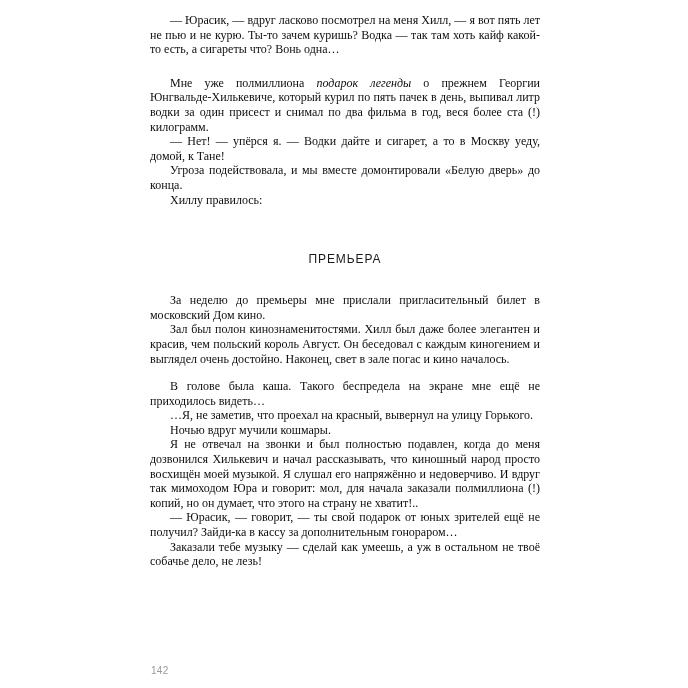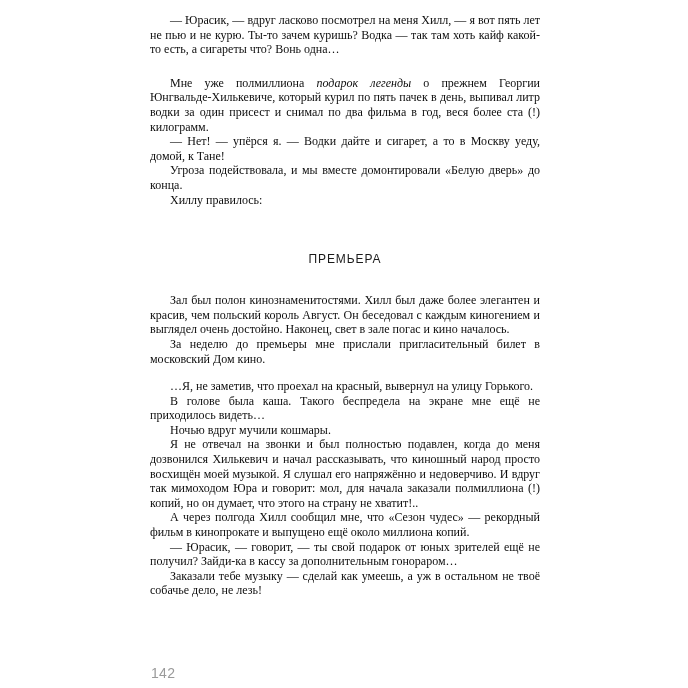--- a/index.html
+++ b/index.html
@@ -55,21 +55,21 @@
     height: 13px;
   }
   em.ital {
     font-style: italic;
   }
   .page-number {
     position: absolute;
     left: 151px;
     top: 665px;
     font-family: "Liberation Sans", "DejaVu Sans", sans-serif;
-    font-size: 14px;
+    font-size: 10px;
     color: #9a9a9a;
     letter-spacing: 0.3px;
   }
 </style>
 </head>
 <body>
 
 <div class="page">
 
   <div class="text-block">
@@ -86,35 +86,34 @@
 
     <p class="para">Хиллу правилось:</p>
 
 
     <div class="heading-space-before"></div>
 
     <h2 class="section-heading">ПРЕМЬЕРА</h2>
 
     <div class="heading-space-after"></div>
 
+    <p class="para">За неделю до премьеры мне прислали пригласительный билет в московский Дом кино.</p>
+
     <p class="para">Зал был полон кинознаменитостями. Хилл был даже более элегантен и красив, чем польский король Август. Он беседовал с каждым киногением и выглядел очень достойно. Наконец, свет в зале погас и кино началось.</p>
-
-    <p class="para">За неделю до премьеры мне прислали пригласительный билет в московский Дом кино.</p>
 
     <div class="para-break"></div>
 
+    <p class="para">В голове была каша. Такого беспредела на экране мне ещё не приходилось видеть…</p>
+
     <p class="para">…Я, не заметив, что проехал на красный, вывернул на улицу Горького.</p>
-
-    <p class="para">В голове была каша. Такого беспредела на экране мне ещё не приходилось видеть…</p>
 
     <p class="para">Ночью вдруг мучили кошмары.</p>
 
     <p class="para">Я не отвечал на звонки и был полностью подавлен, когда до меня дозвонился Хилькевич и начал рассказывать, что киношный народ просто восхищён моей музыкой. Я слушал его напряжённо и недоверчиво. И вдруг так мимоходом Юра и говорит: мол, для начала заказали полмиллиона (!) копий, но он думает, что этого на страну не хватит!..</p>
 
-    <p class="para">А через полгода Хилл сообщил мне, что «Сезон чудес» — рекордный фильм в кинопрокате и выпущено ещё около миллиона копий.</p>
 
     <p class="para">— Юрасик, — говорит, — ты свой подарок от юных зрителей ещё не получил? Зайди-ка в кассу за дополнительным гонораром…</p>
 
 
     <p class="para">Заказали тебе музыку — сделай как умеешь, а уж в остальном не твоё собачье дело, не лезь!</p>
 
   </div>
 
   <div class="page-number">142</div>
 

